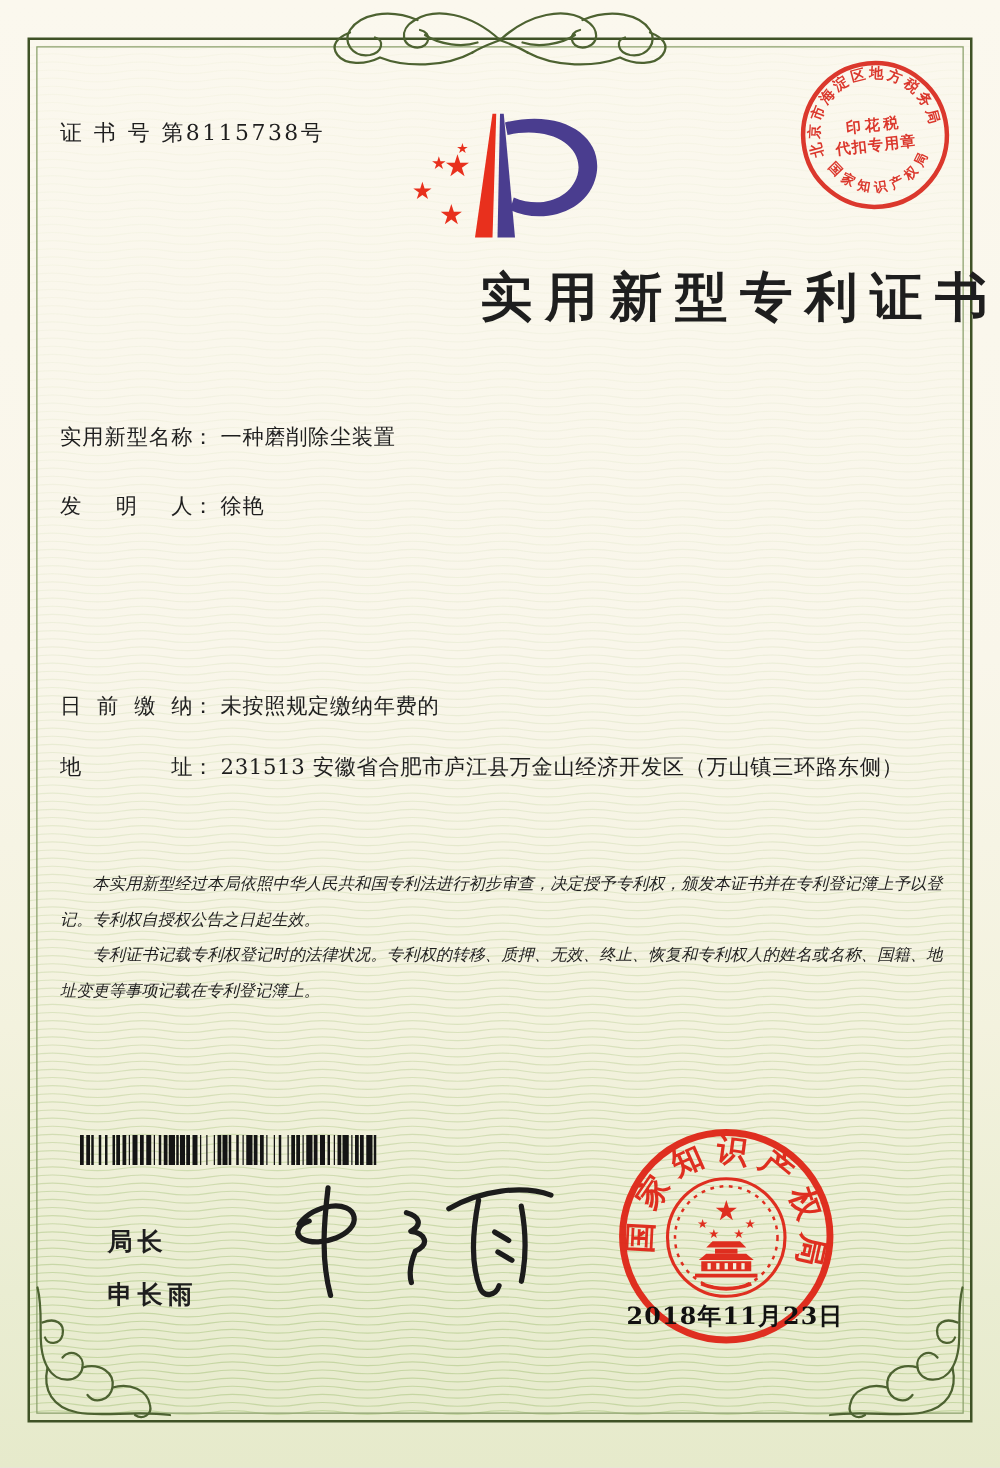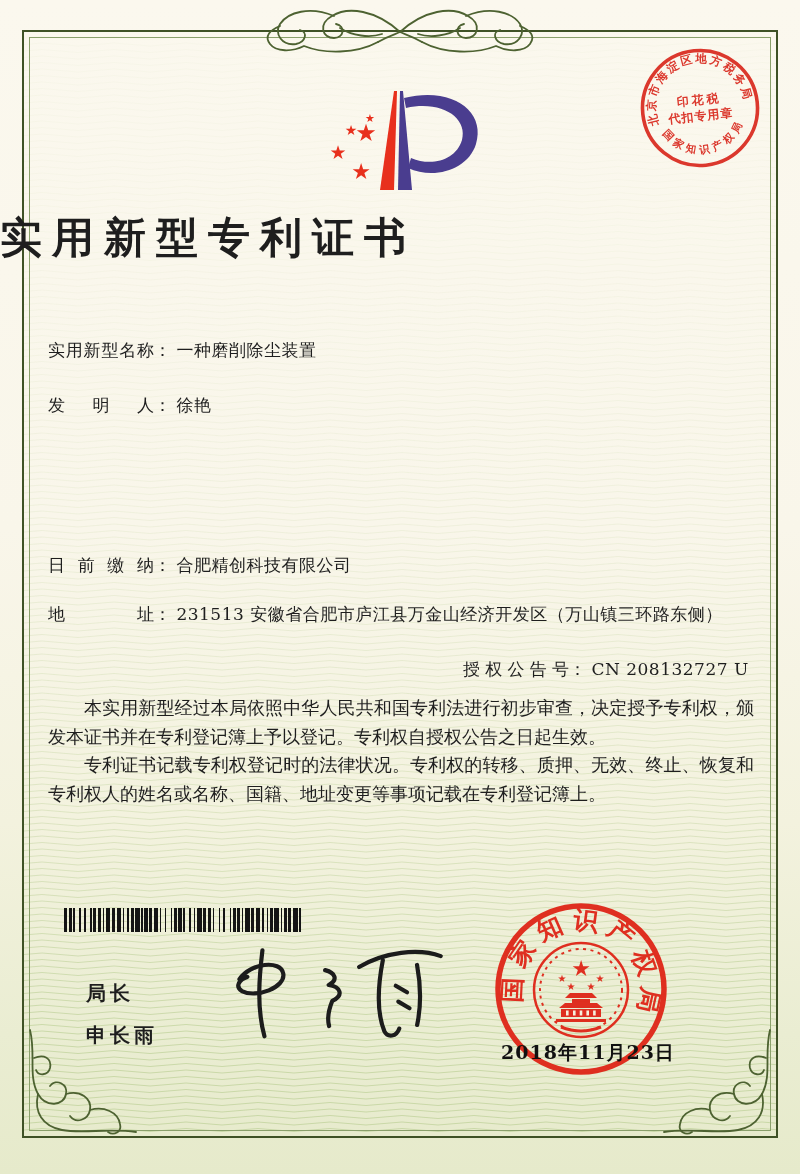--- a/index.html
+++ b/index.html
@@ -11,31 +11,31 @@
   }
   .waves{position:absolute;left:24px;top:32px;z-index:0;}
   .frame-outer{position:absolute;left:22px;right:22px;top:30px;bottom:36px;
     border:2.5px solid #3f5226;z-index:2;pointer-events:none;}
   .frame-inner{position:absolute;left:29px;right:29px;top:37px;bottom:43px;
     border:1px solid #8aa06b;z-index:2;pointer-events:none;}
   .abs{position:absolute;}
   .cert-no{left:48px;top:94px;font-size:17.5px;letter-spacing:2px;z-index:3;}
   .logo{left:328px;top:78px;z-index:3;}
   .tax-stamp{left:638px;top:46px;z-index:4;transform:rotate(-6deg);opacity:.92;}
-  .title{left:0;top:210px;width:100%;text-align:left;font-size:42px;font-weight:600;
+  .title{left:0;top:210px;width:100%;text-align:right;font-size:42px;font-weight:600;
     letter-spacing:10px;z-index:3;}
   .frow{left:48px;font-size:17px;z-index:3;line-height:28px;white-space:nowrap;}
   .flabel{display:inline-block;width:106px;text-align:justify;text-align-last:justify;
     -moz-text-align-last:justify;vertical-align:top;}
   .fsep{vertical-align:top;}
   .fvalue{letter-spacing:.5px;vertical-align:top;}
   .fvalue-block{display:inline-block;vertical-align:top;width:548px;white-space:normal;}
   .row-right{left:463px;}
-  .paras{left:48px;top:694px;width:706px;font-size:18px;line-height:28.6px;
-    text-align:justify;z-index:3;}
+  .paras{left:48px;top:694px;width:706px;font-size:13px;line-height:28.6px;
+    text-align:justify;z-index:3;font-style:italic;}
   .paras p{margin:0;text-indent:2em;}
   .barcode{left:64px;top:908px;width:238px;height:24px;z-index:3;display:flex;align-items:stretch;}
   .barcode i{display:block;background:#141414;}
   .signer{left:86px;top:972px;z-index:3;font-family:"DejaVu Sans","Liberation Sans",sans-serif;
     font-weight:700;font-size:20px;line-height:42px;letter-spacing:4px;}
   .signature{left:208px;top:938px;z-index:4;transform:rotate(-2deg);}
   .big-seal{left:494px;top:902px;z-index:3;opacity:.95;}
   .seal-date{left:498px;top:1040px;width:180px;text-align:center;font-size:19px;
     font-weight:600;letter-spacing:1px;z-index:4;color:#111;}
   .footer{left:0;top:1090px;width:100%;text-align:center;font-size:15.5px;z-index:3;}
@@ -250,20 +250,21 @@
   <svg class="abs ornament" style="left:658px;top:1028px" width="118" height="112" viewBox="0 0 118 112">
     <g stroke="#4d6231" fill="none" stroke-width="1.8" stroke-linecap="round" transform="translate(118,0) scale(-1,1)">
       <path d="M6,2 C12,26 4,48 14,66 C22,80 40,78 42,66 C44,56 32,50 26,58"></path>
       <path d="M14,66 C10,84 18,98 38,102 C58,106 84,100 112,104"></path>
       <path d="M42,66 C56,62 68,70 66,82 C64,92 52,96 46,88"></path>
       <path d="M66,82 C80,78 94,84 96,96 C98,104 90,108 84,104"></path>
       <path d="M10,30 C20,26 28,30 26,40 C24,48 14,48 12,42"></path>
     </g>
   </svg>
 
+  <div class="abs cert-no">证 书 号 第8115738号</div>
 
   <svg class="abs logo" width="185" height="128" viewBox="0 0 185 128">
     <path d="M66,13 L69,13 L66,112 L52,112 Z" fill="#e8301d"></path>
     <path d="M72,13 L75,13 L84,112 L70,112 Z" fill="#4a3d8f"></path>
     <path d="M76,20 C125,8 158,34 148,66 C140,92 106,102 80,90 L83,80 C104,89 128,82 134,62 C140,40 114,22 78,30 Z" fill="#4a3d8f"></path>
     <g font-family="'DejaVu Sans',sans-serif" text-anchor="middle" fill="#e8301d">
       <text x="38" y="63" font-size="24">★</text>
       <text x="10" y="81" font-size="19">★</text>
       <text x="33" y="101" font-size="22">★</text>
       <text x="23" y="57" font-size="14">★</text>
@@ -292,29 +293,25 @@
   <div class="abs frow" style="top:336px">
     <span class="flabel">实用新型名称</span><span class="fsep">：</span>
     <span class="fvalue">一种磨削除尘装置</span>
   </div>
   <div class="abs frow" style="top:391px">
     <span class="flabel">发明人</span><span class="fsep">：</span>
     <span class="fvalue">徐艳</span>
   </div>
   <div class="abs frow" style="top:551px">
     <span class="flabel">日前缴纳</span><span class="fsep">：</span>
-    <span class="fvalue">合肥精创科技有限公司</span>
+    <span class="fvalue">未按照规定缴纳年费的</span>
   </div>
   <div class="abs frow" style="top:600px">
     <span class="flabel">地址</span><span class="fsep">：</span>
     <span class="fvalue fvalue-block">231513 安徽省合肥市庐江县万金山经济开发区（万山镇三环路东侧）</span>
-  </div>
-  <div class="abs frow row-right" style="top:655px">
-    <span class="flabel">授权公告号</span><span class="fsep">：</span>
-    <span class="fvalue">CN 208132727 U</span>
   </div>
 
   <div class="abs paras">
     <p>本实用新型经过本局依照中华人民共和国专利法进行初步审查，决定授予专利权，颁发本证书并在专利登记簿上予以登记。专利权自授权公告之日起生效。</p>
     <p>专利证书记载专利权登记时的法律状况。专利权的转移、质押、无效、终止、恢复和专利权人的姓名或名称、国籍、地址变更等事项记载在专利登记簿上。</p>
   </div>
 
   <div class="abs barcode" id="barcode">
       <i style="width:3.1px"></i>
       <span style="display:block;width:1.55px"></span>

